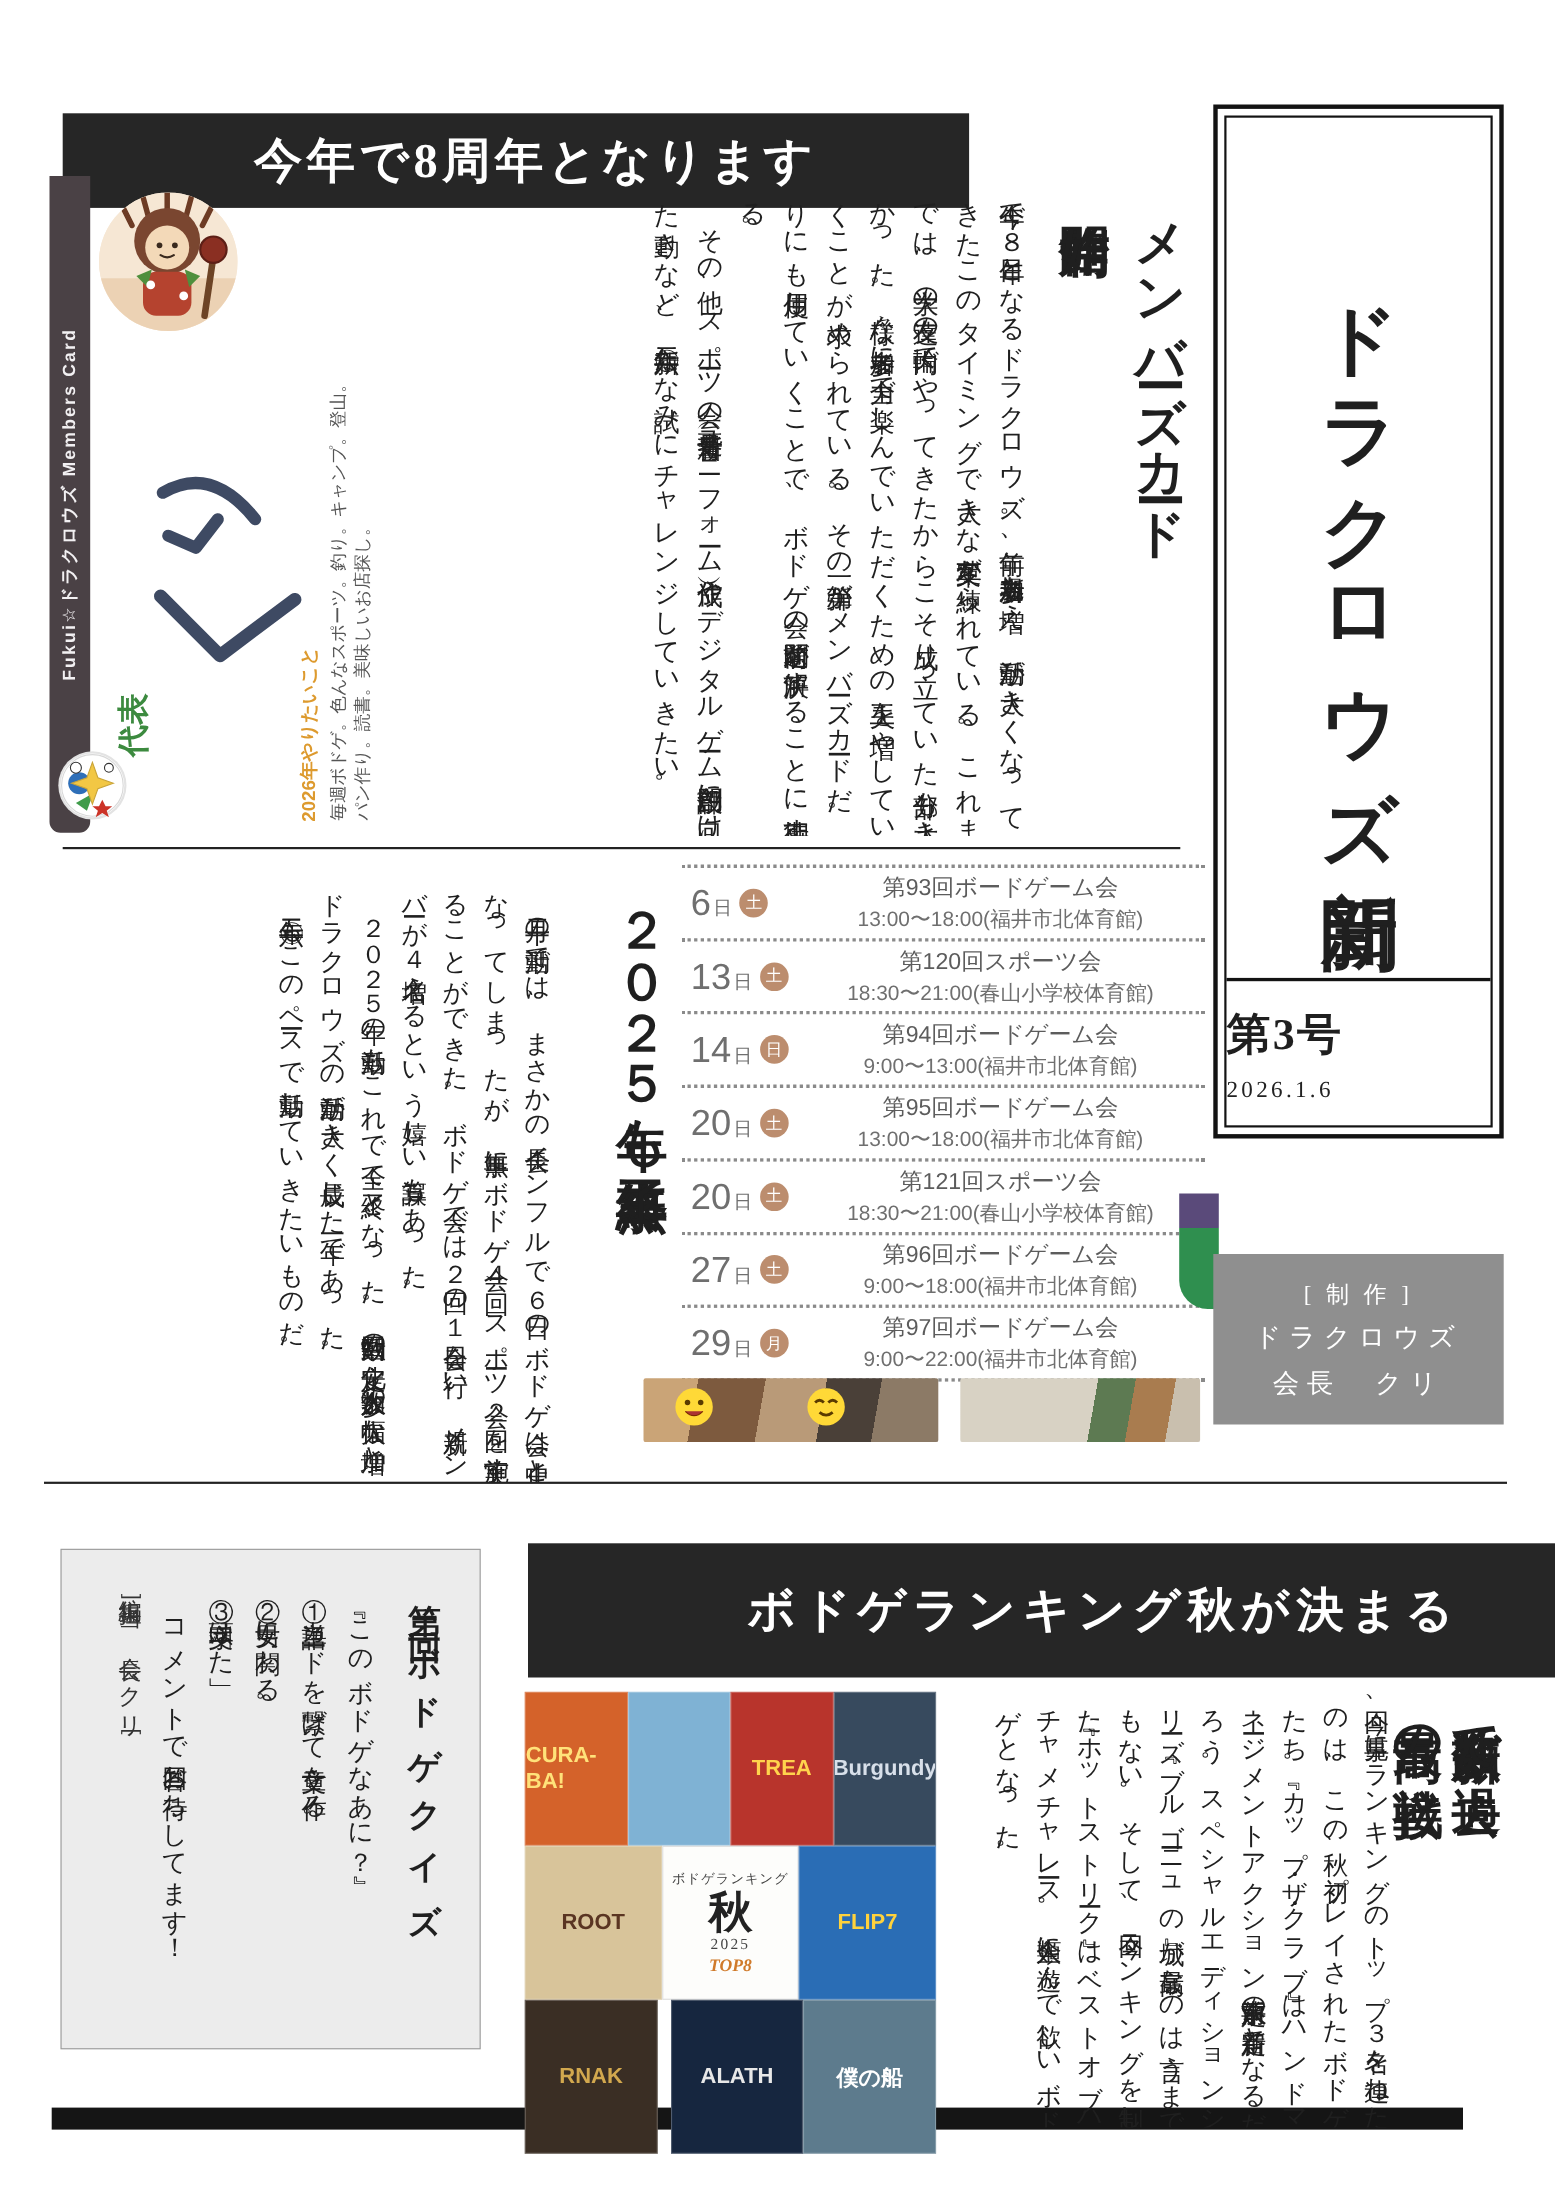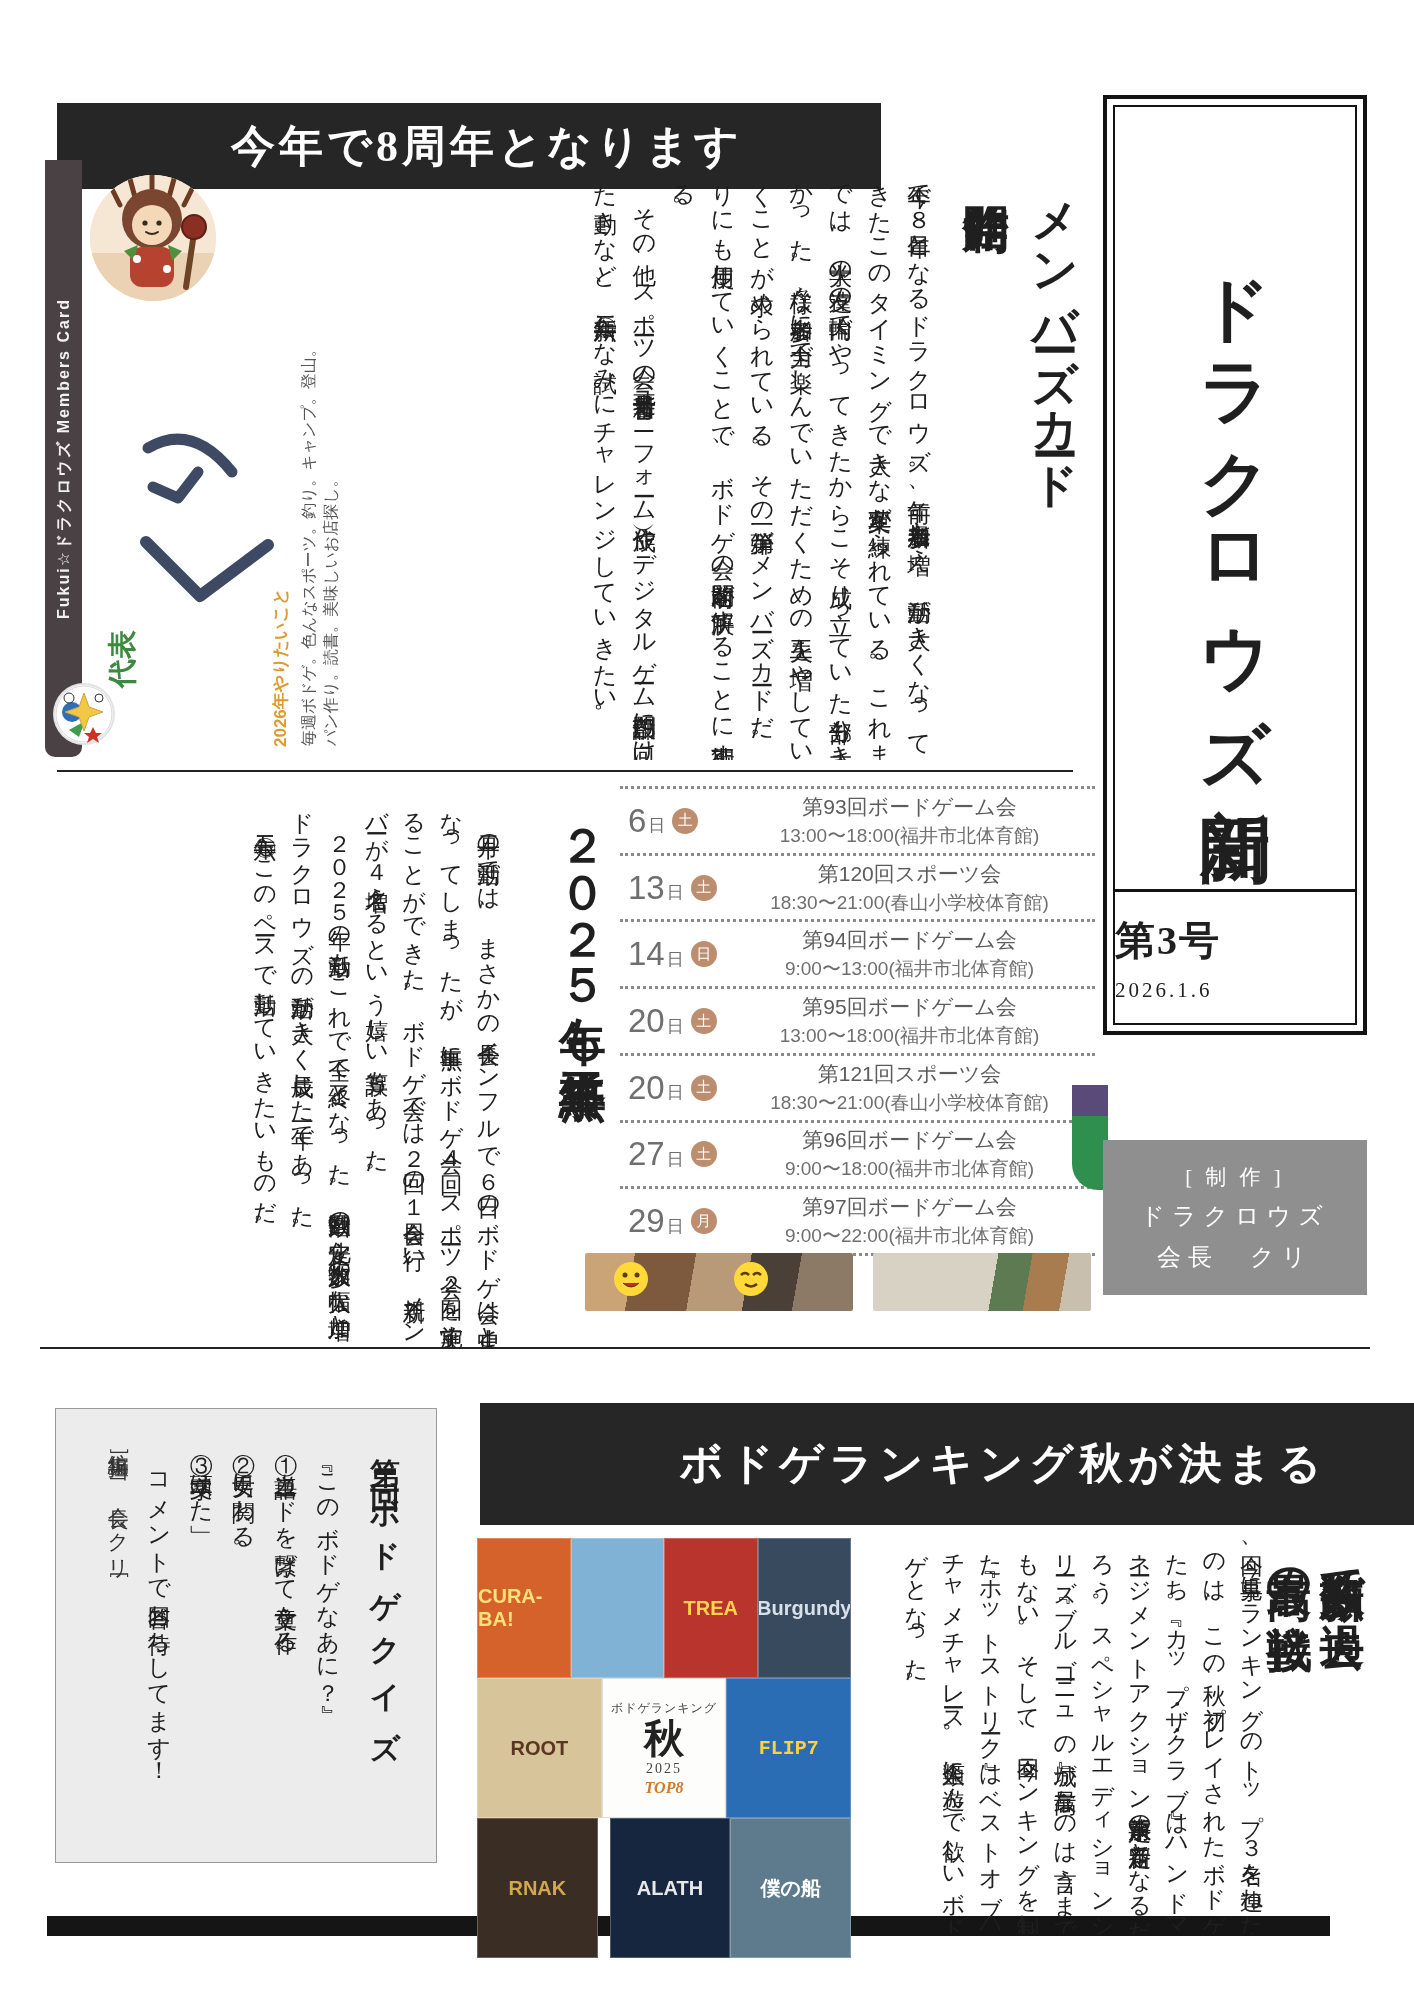--- a/index.html
+++ b/index.html
@@ -327,21 +327,21 @@
         <div class="tile" style="background: rgb(55, 74, 94); color: rgb(216, 224, 234);">Burgundy</div>
       </div>
       <div class="collage-row">
         <div class="tile" style="background: rgb(216, 196, 154); color: rgb(90, 53, 34);">ROOT</div>
         <div class="label-tile">
           <div class="lt1">ボドゲランキング</div>
           <div class="lt2">秋</div>
           <div class="lt3">2025</div>
           <div class="lt4">TOP8</div>
         </div>
-        <div class="tile" style="background: rgb(42, 109, 181); color: rgb(255, 210, 60); font-family: Liberation Mono, monospace;">FLIP7</div>
+        <div class="tile" style="background: rgb(42, 109, 181); color: rgb(255, 210, 60);">FLIP7</div>
       </div>
       <div class="collage-row">
         <div class="tile" style="background: rgb(58, 46, 36); color: rgb(210, 168, 78);">RNAK</div>
         <div class="tile" style="background: rgb(22, 38, 63); color: rgb(232, 232, 232); margin-left: 12px;">ALATH</div>
         <div class="tile" style="background: rgb(93, 123, 141); color: rgb(255, 255, 255);">僕の船</div>
       </div>
     </div>
 
   <div class="abs art3-body vbody">
     <p>今回、見事にランキングのトップ３名を連ねたのは、この秋、初プレイされたボドゲたち。『カップ・ザ・クラブ』はハンドマネージメントアクション事前決定系の新定番となるだろう。スペシャルエディションシリーズ『ブルゴーニュの城』が最高なのは言うまでもない。そして、今回ランキングを制した『ホットストリーク』はベストオブハチャメチャレース。全人類に遊んで欲しいボドゲとなった。</p>

